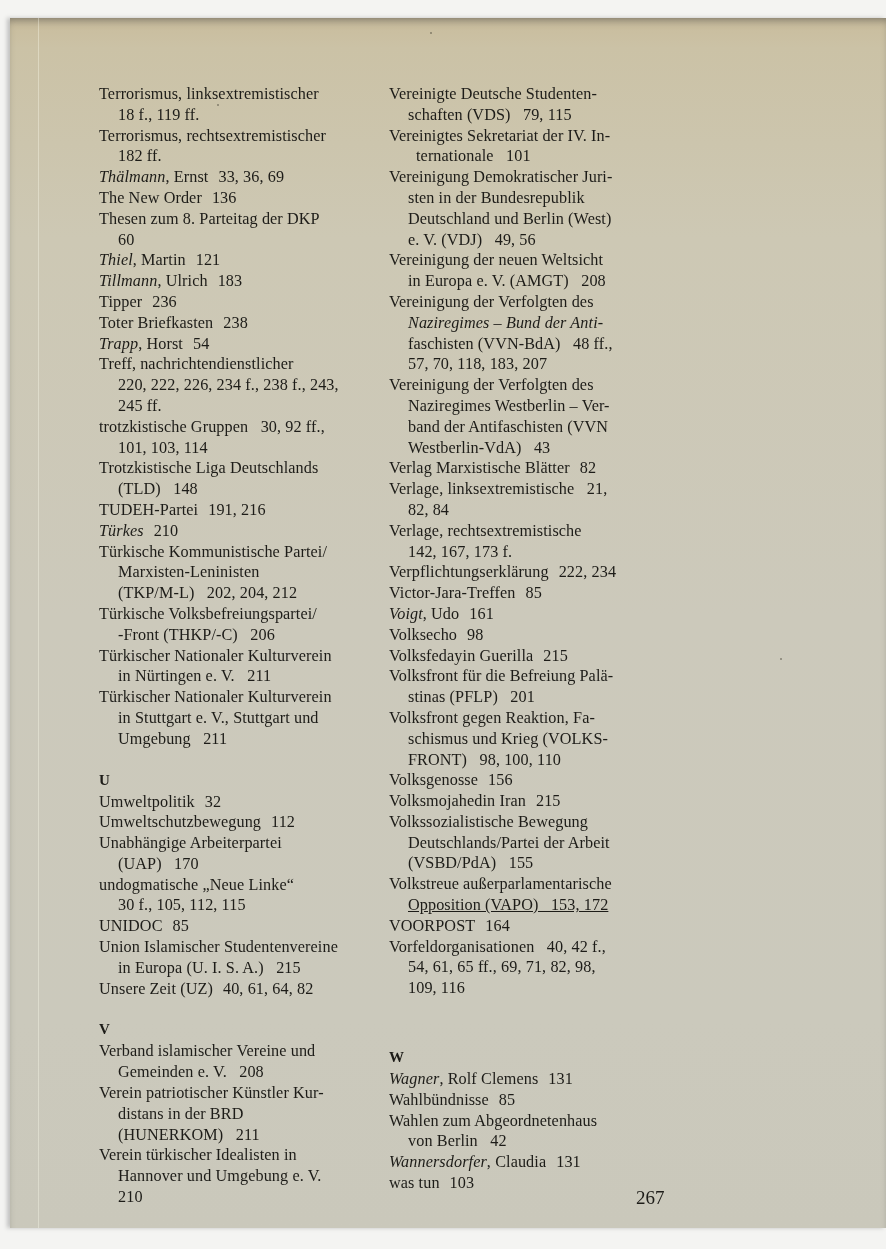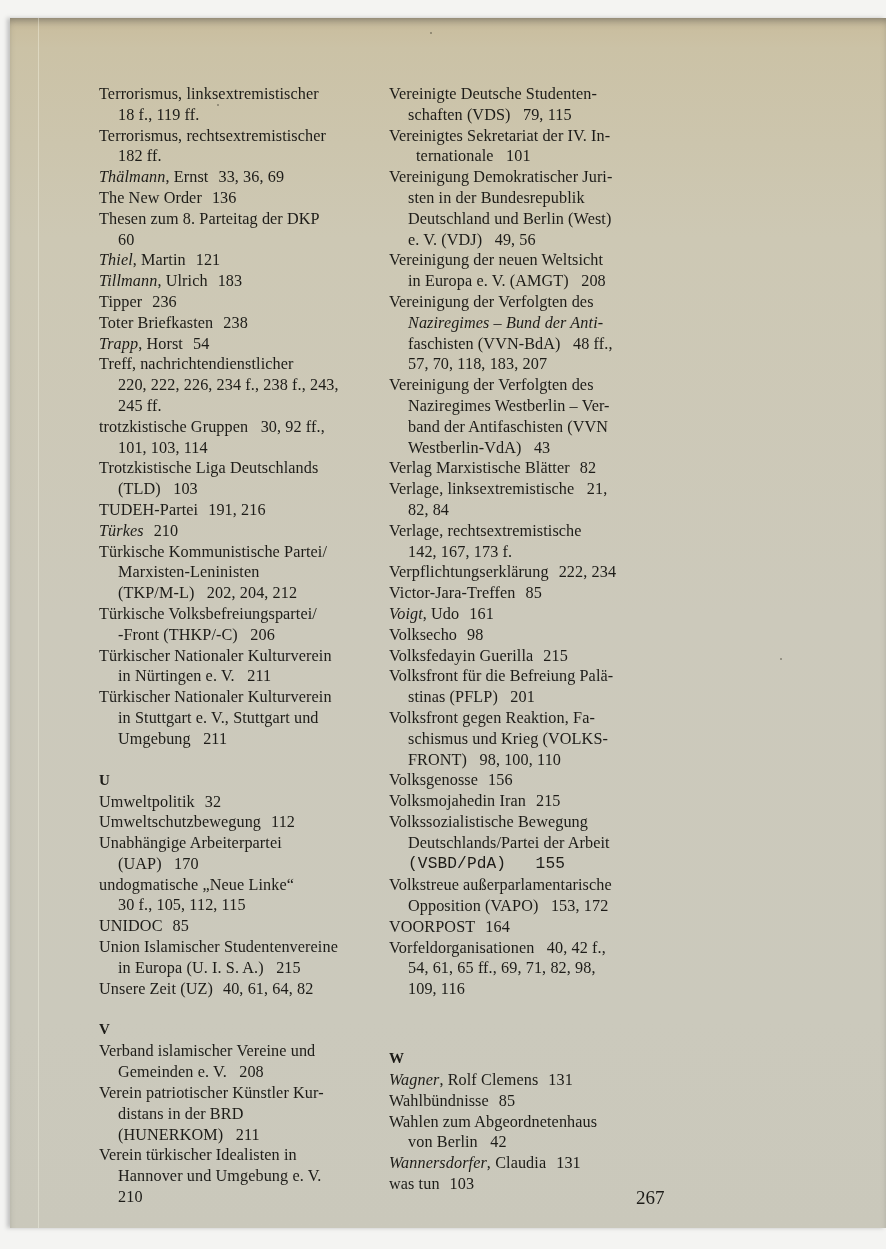--- a/index.html
+++ b/index.html
@@ -88,21 +88,21 @@
     <p class="entry"><span class="name-italic">Thälmann</span><span>, Ernst</span><span class="pages">33, 36, 69</span></p>
     <p class="entry"><span>The New Order</span><span class="pages">136</span></p>
     <p class="entry"><span style="white-space: pre;">Thesen zum 8. Parteitag der DKP</span><br><span style="white-space: pre;">60</span></p>
     <p class="entry"><span class="name-italic">Thiel</span><span>, Martin</span><span class="pages">121</span></p>
     <p class="entry"><span class="name-italic">Tillmann</span><span>, Ulrich</span><span class="pages">183</span></p>
     <p class="entry"><span>Tipper</span><span class="pages">236</span></p>
     <p class="entry"><span>Toter Briefkasten</span><span class="pages">238</span></p>
     <p class="entry"><span class="name-italic">Trapp</span><span>, Horst</span><span class="pages">54</span></p>
     <p class="entry"><span style="white-space: pre;">Treff, nachrichtendienstlicher</span><br><span style="white-space: pre;">220, 222, 226, 234 f., 238 f., 243,</span><br><span style="white-space: pre;">245 ff.</span></p>
     <p class="entry"><span style="white-space: pre;">trotzkistische Gruppen   30, 92 ff.,</span><br><span style="white-space: pre;">101, 103, 114</span></p>
-    <p class="entry"><span style="white-space: pre;">Trotzkistische Liga Deutschlands</span><br><span style="white-space: pre;">(TLD)   103</span></p>
+    <p class="entry"><span style="white-space: pre;">Trotzkistische Liga Deutschlands</span><br><span style="white-space: pre;">(TLD)   148</span></p>
     <p class="entry"><span>TUDEH-Partei</span><span class="pages">191, 216</span></p>
     <p class="entry"><span class="name-italic">Türkes</span><span class="pages">210</span></p>
     <p class="entry"><span style="white-space: pre;">Türkische Kommunistische Partei/</span><br><span style="white-space: pre;">Marxisten-Leninisten</span><br><span style="white-space: pre;">(TKP/M-L)   202, 204, 212</span></p>
     <p class="entry"><span style="white-space: pre;">Türkische Volksbefreiungspartei/</span><br><span style="white-space: pre;">-Front (THKP/-C)   206</span></p>
     <p class="entry"><span style="white-space: pre;">Türkischer Nationaler Kulturverein</span><br><span style="white-space: pre;">in Nürtingen e. V.   211</span></p>
     <p class="entry"><span style="white-space: pre;">Türkischer Nationaler Kulturverein</span><br><span style="white-space: pre;">in Stuttgart e. V., Stuttgart und</span><br><span style="white-space: pre;">Umgebung   211</span></p>
     <div class="section-letter" style="margin-top: 20px;">U</div>
     <p class="entry"><span>Umweltpolitik</span><span class="pages">32</span></p>
     <p class="entry"><span>Umweltschutzbewegung</span><span class="pages">112</span></p>
     <p class="entry"><span style="white-space: pre;">Unabhängige Arbeiterpartei</span><br><span style="white-space: pre;">(UAP)   170</span></p>
@@ -127,22 +127,22 @@
     <p class="entry"><span style="white-space: pre;">Verlage, rechtsextremistische</span><br><span style="white-space: pre;">142, 167, 173 f.</span></p>
     <p class="entry"><span>Verpflichtungserklärung</span><span class="pages">222, 234</span></p>
     <p class="entry"><span>Victor-Jara-Treffen</span><span class="pages">85</span></p>
     <p class="entry"><span class="name-italic">Voigt</span><span>, Udo</span><span class="pages">161</span></p>
     <p class="entry"><span>Volksecho</span><span class="pages">98</span></p>
     <p class="entry"><span>Volksfedayin Guerilla</span><span class="pages">215</span></p>
     <p class="entry"><span style="white-space: pre;">Volksfront für die Befreiung Palä-</span><br><span style="white-space: pre;">stinas (PFLP)   201</span></p>
     <p class="entry"><span style="white-space: pre;">Volksfront gegen Reaktion, Fa-</span><br><span style="white-space: pre;">schismus und Krieg (VOLKS-</span><br><span style="white-space: pre;">FRONT)   98, 100, 110</span></p>
     <p class="entry"><span>Volksgenosse</span><span class="pages">156</span></p>
     <p class="entry"><span>Volksmojahedin Iran</span><span class="pages">215</span></p>
-    <p class="entry"><span style="white-space: pre;">Volkssozialistische Bewegung</span><br><span style="white-space: pre;">Deutschlands/Partei der Arbeit</span><br><span style="white-space: pre; font-family: Liberation Mono, monospace;">(VSBD/PdA)   155</span></p>
-    <p class="entry"><span style="white-space: pre;">Volkstreue außerparlamentarische</span><br><span style="white-space: pre;">Opposition (VAPO)   153, 172</span></p>
+    <p class="entry"><span style="white-space: pre;">Volkssozialistische Bewegung</span><br><span style="white-space: pre;">Deutschlands/Partei der Arbeit</span><br><span style="white-space: pre;">(VSBD/PdA)   155</span></p>
+    <p class="entry"><span style="white-space: pre;">Volkstreue außerparlamentarische</span><br><span style="white-space: pre; text-decoration: underline;">Opposition (VAPO)   153, 172</span></p>
     <p class="entry"><span>VOORPOST</span><span class="pages">164</span></p>
     <p class="entry"><span style="white-space: pre;">Vorfeldorganisationen   40, 42 f.,</span><br><span style="white-space: pre;">54, 61, 65 ff., 69, 71, 82, 98,</span><br><span style="white-space: pre;">109, 116</span></p>
     <div class="section-letter" style="margin-top: 48px;">W</div>
     <p class="entry"><span class="name-italic">Wagner</span><span>, Rolf Clemens</span><span class="pages">131</span></p>
     <p class="entry"><span>Wahlbündnisse</span><span class="pages">85</span></p>
     <p class="entry"><span style="white-space: pre;">Wahlen zum Abgeordnetenhaus</span><br><span style="white-space: pre;">von Berlin   42</span></p>
     <p class="entry"><span class="name-italic">Wannersdorfer</span><span>, Claudia</span><span class="pages">131</span></p>
     <p class="entry"><span>was tun</span><span class="pages">103</span></p>
   </div>
 

